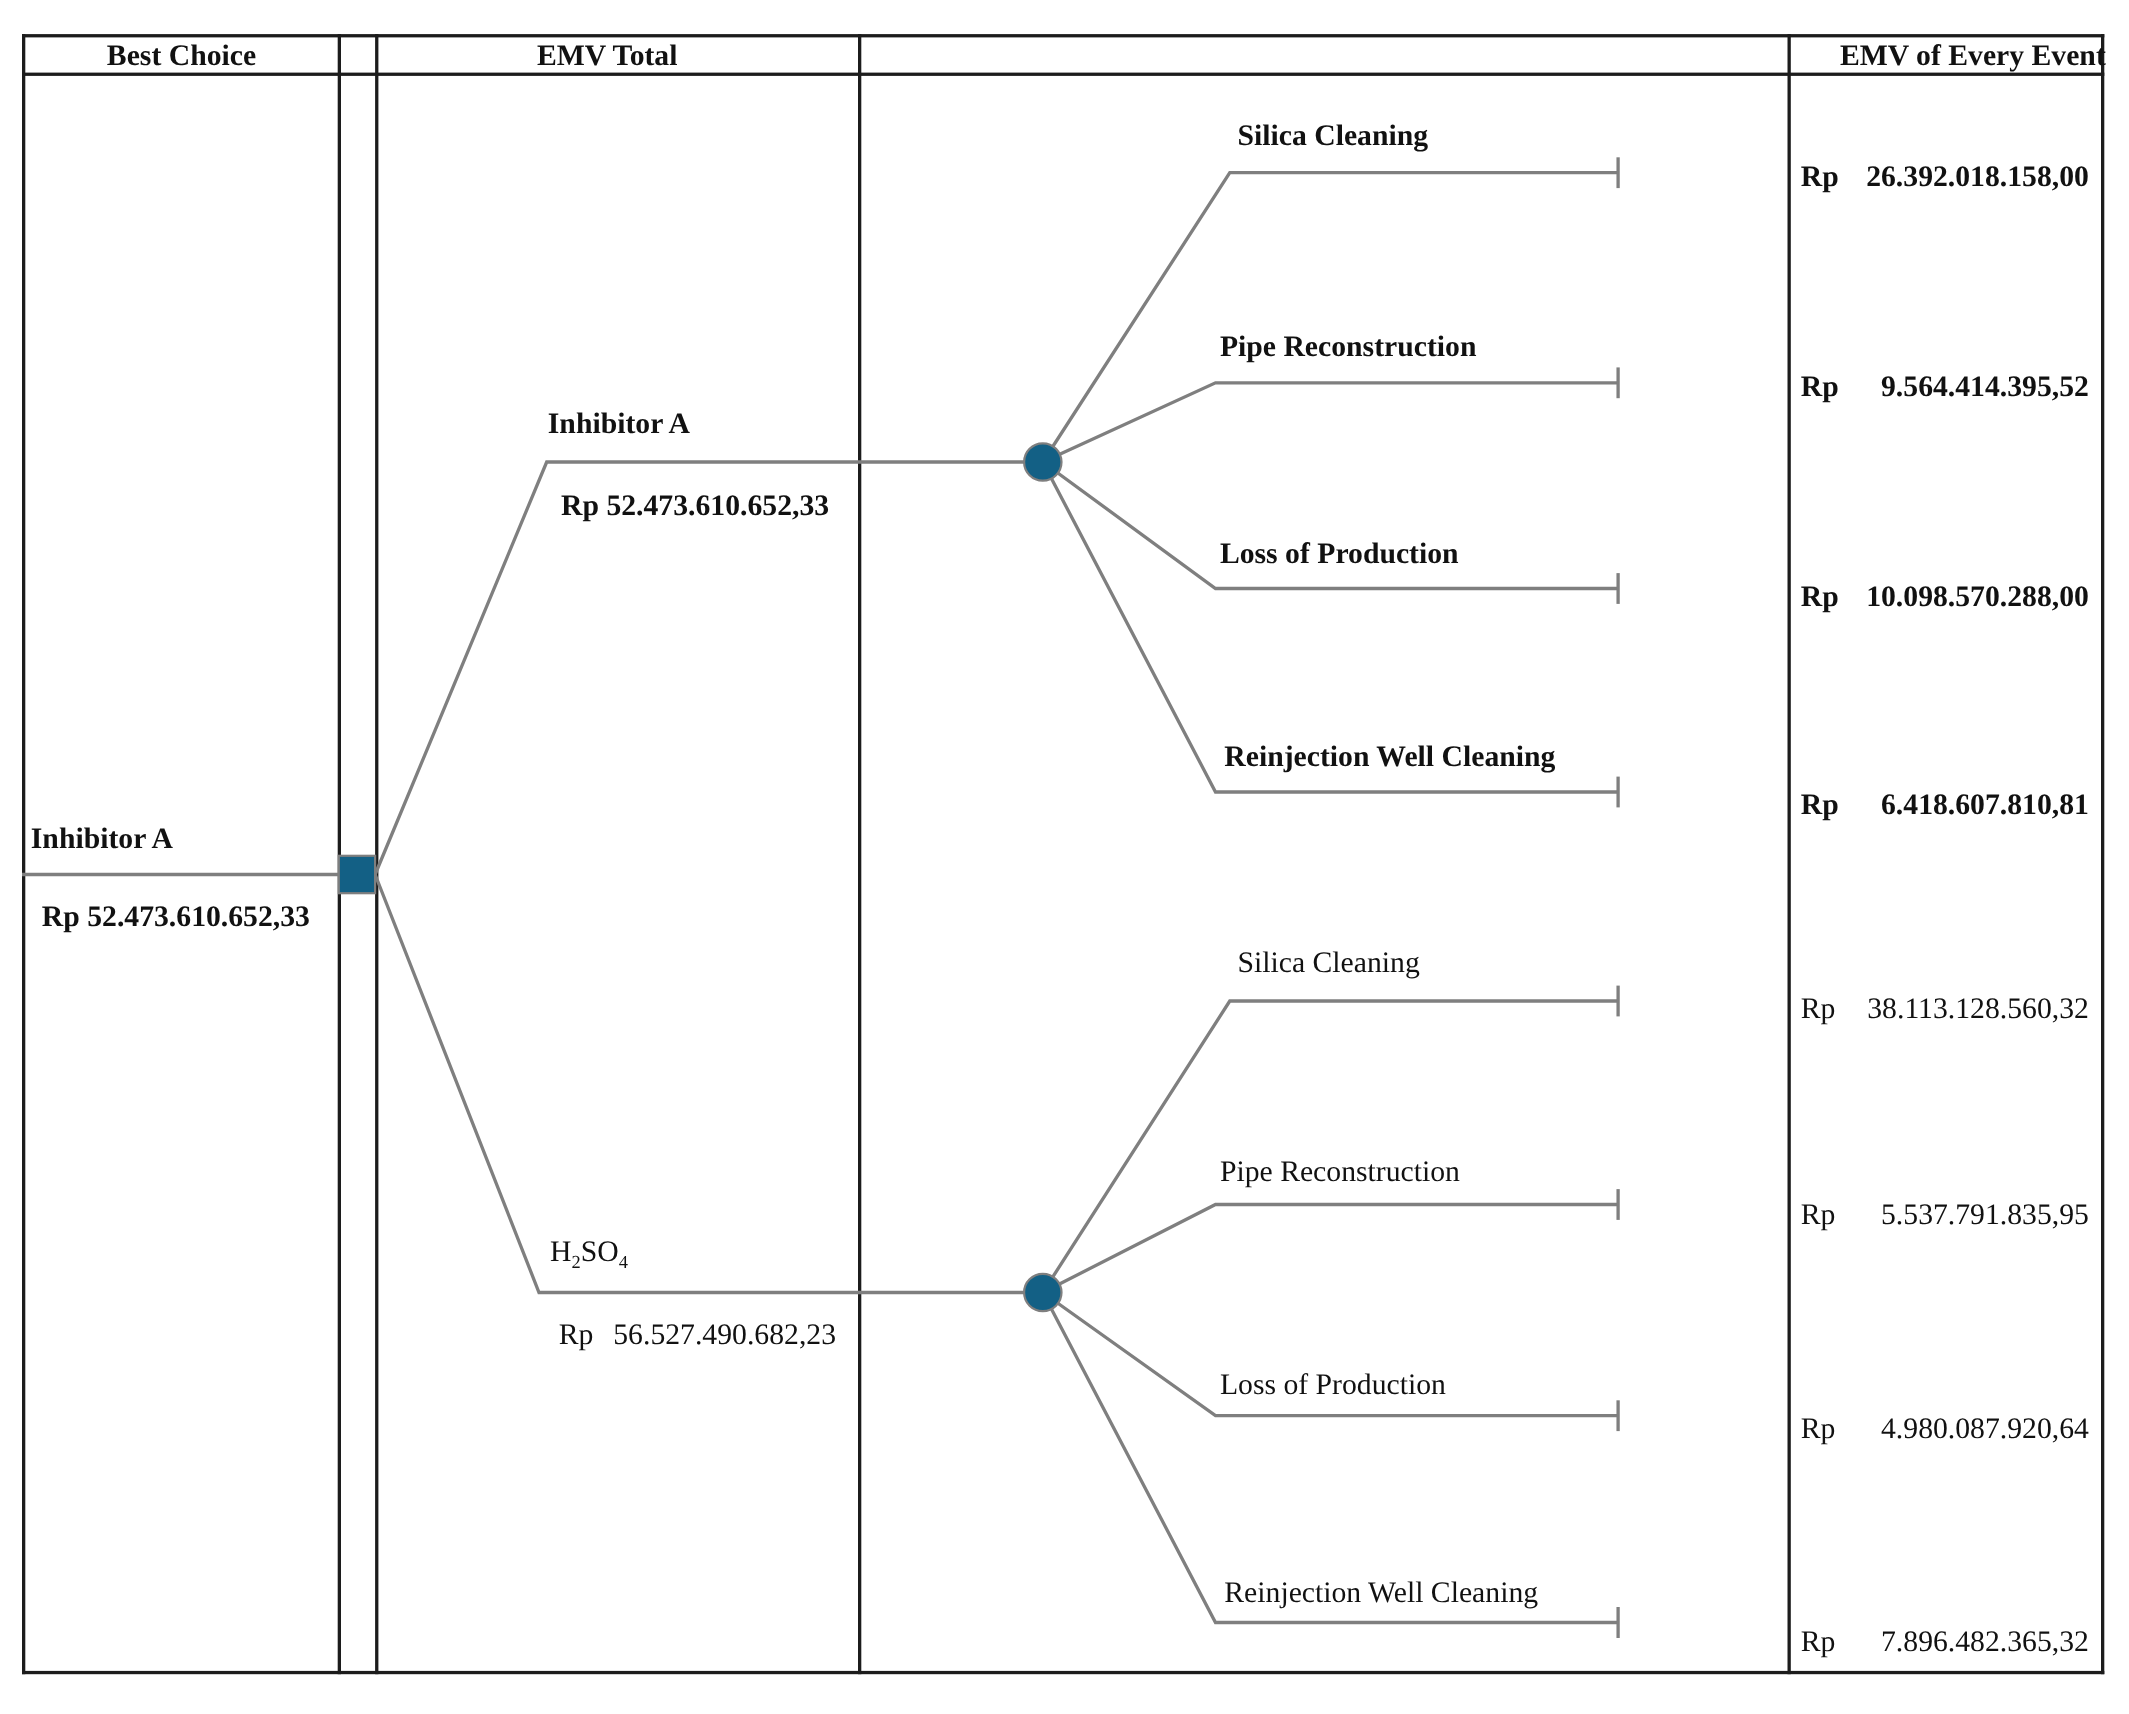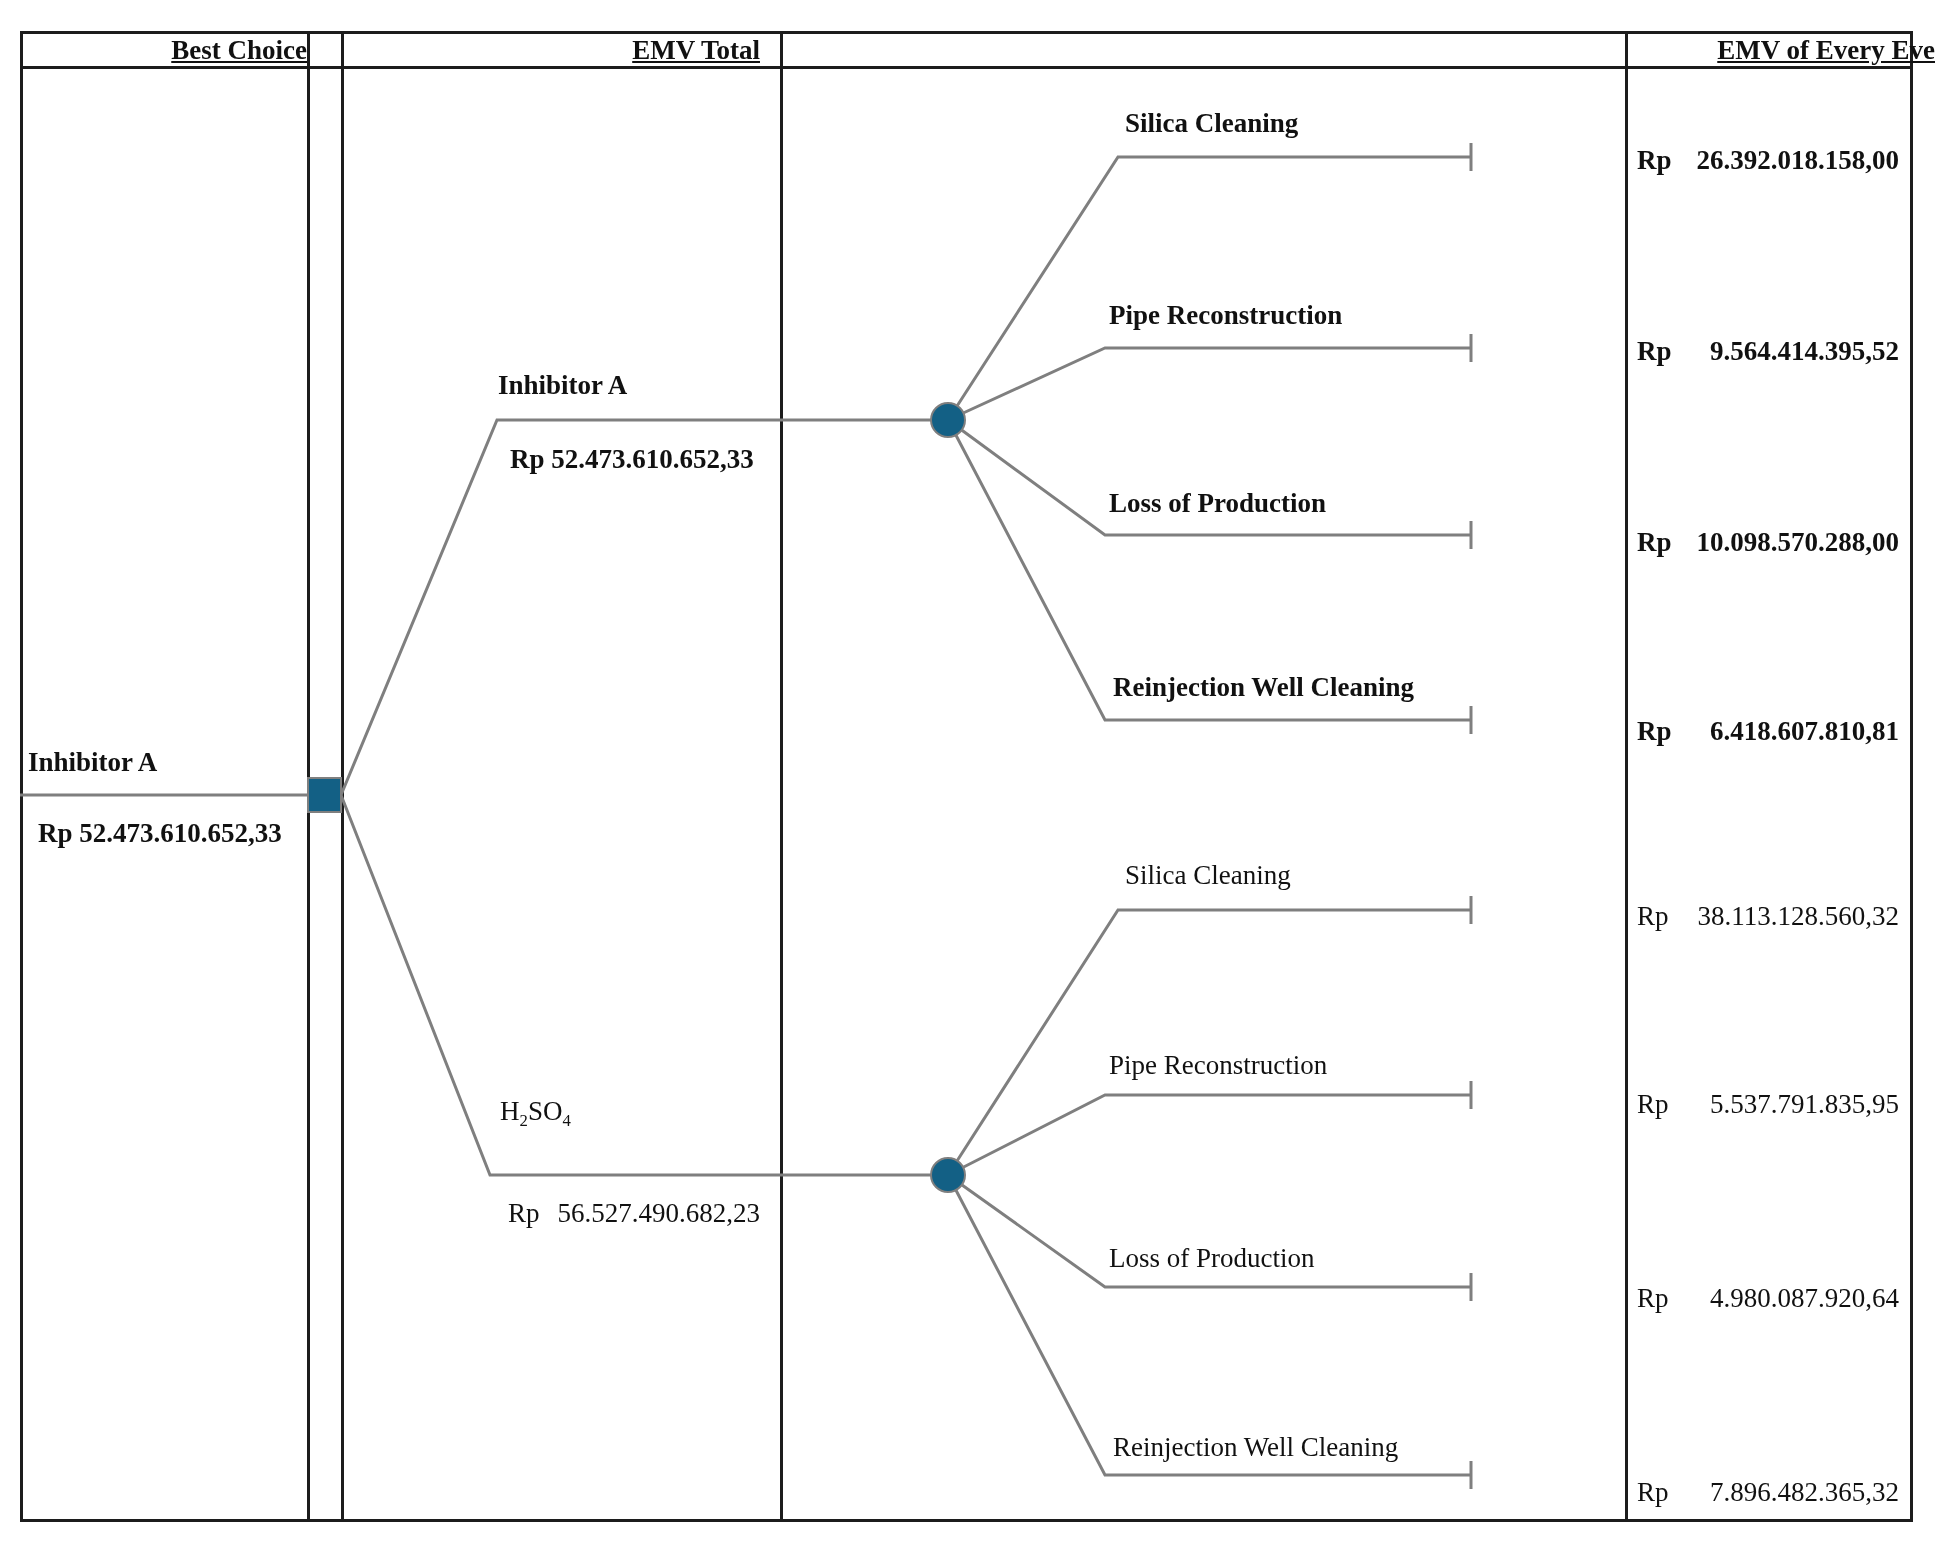--- a/index.html
+++ b/index.html
@@ -3,21 +3,21 @@
 <meta charset="utf-8">
 <style>
   html,body { margin:0; padding:0; background:#ffffff; }
   #stage {
     position:relative; width:1935px; height:1558px; background:#ffffff;
     font-family:"Liberation Serif","DejaVu Serif",serif; color:#111;
     overflow:hidden;
   }
   .txt { position:absolute; white-space:nowrap; font-size:27px; line-height:1.15; color:#111; }
   .b   { font-weight:bold; }
-  .ctr { text-align:right;text-decoration:underline; }
+  .ctr { text-align:center; }
   
   .vline { position:absolute; top:31px; height:1491px; width:3px; background:#1c1c1c; }
   .hline { position:absolute; left:20px; width:1893px; height:3px; background:#1c1c1c; }
   
   .valrow { position:absolute; left:1637px; width:262px; display:flex;
             justify-content:space-between; font-size:27px; }
   sub.small { font-size:62%; line-height:0; }
   svg { position:absolute; left:0; top:0; }
 </style>
 </head>
@@ -71,21 +71,21 @@
       <circle cx="948" cy="1175" r="17" fill="#136085" stroke-width="2"></circle>
     </g>
   </svg>
 
   <div class="txt b" style="left:28px;top:747px">Inhibitor A</div>
   <div class="txt b" style="left:38px;top:818px">Rp 52.473.610.652,33</div>
 
   <div class="txt b" style="left:498px;top:370px">Inhibitor A</div>
   <div class="txt b" style="left:510px;top:444px">Rp 52.473.610.652,33</div>
 
-  <div class="txt" style="left:500px;top:1096px"><span>H</span><sub class="small">2</sub><span>SO</span><sub class="small">4</sub></div>
+  <div class="txt" style="left:500px;top:1122px"><span>H</span><sub class="small">2</sub><span>SO</span><sub class="small">4</sub></div>
   <div class="txt" style="left:508px;top:1198px;width:252px;display:flex;justify-content:space-between">
     <span>Rp</span>
     <span>56.527.490.682,23</span>
   </div>
 
   <div class="txt b" style="left:1125px;top:108px">Silica Cleaning</div>
   <div class="txt b" style="left:1109px;top:300px">Pipe Reconstruction</div>
   <div class="txt b" style="left:1109px;top:488px">Loss of Production</div>
   <div class="txt b" style="left:1113px;top:672px">Reinjection Well Cleaning</div>
 

